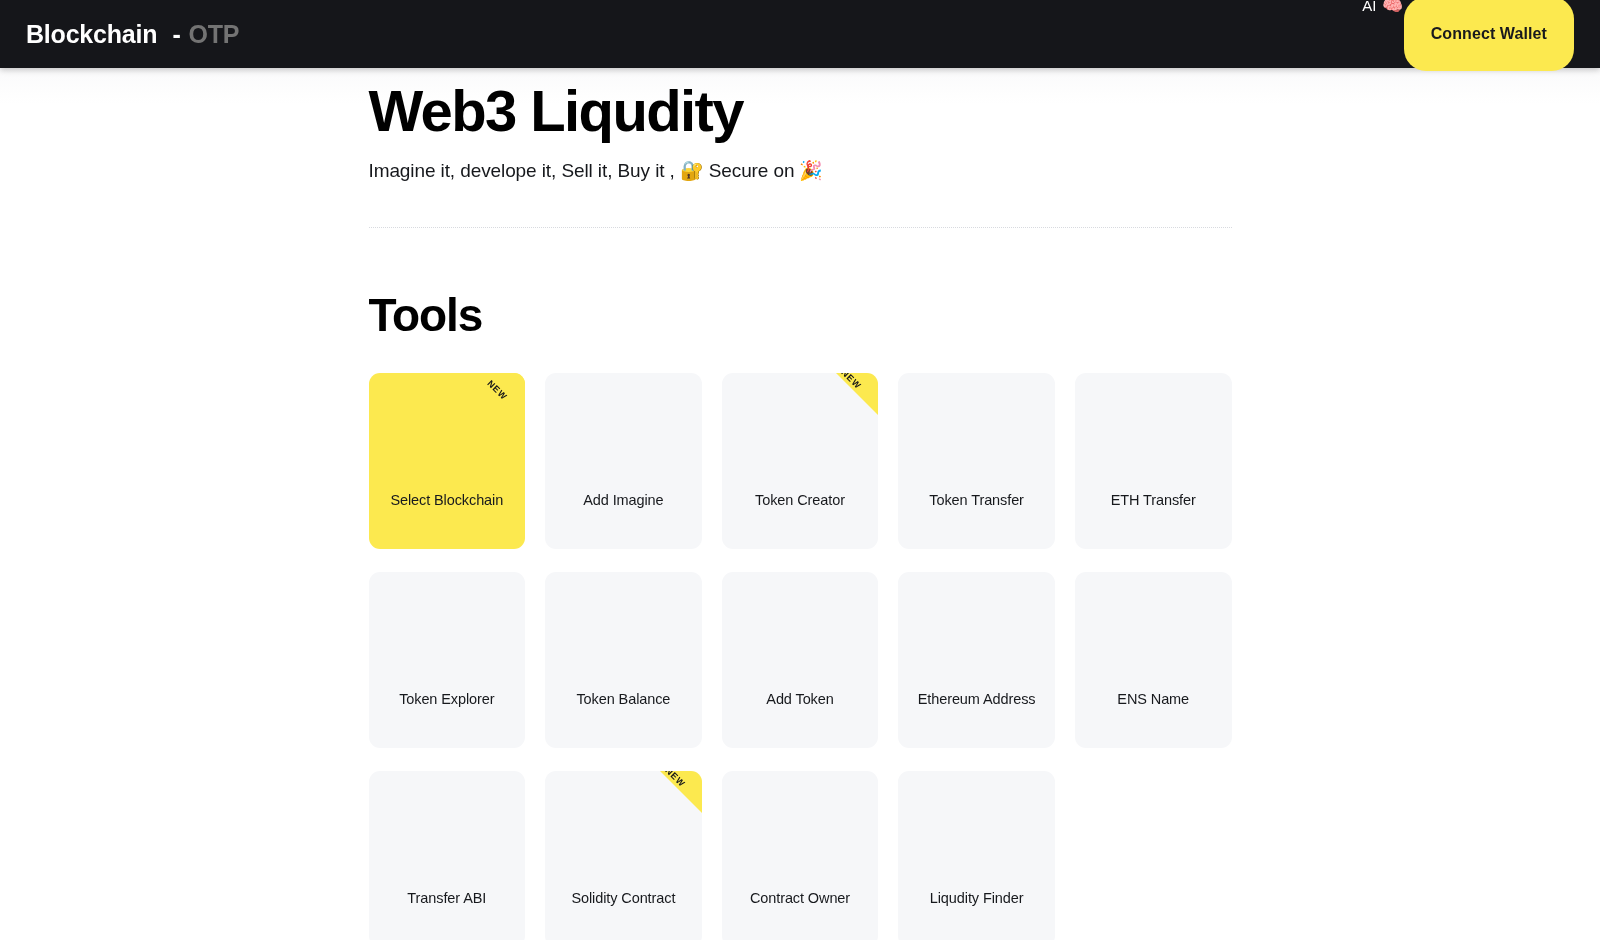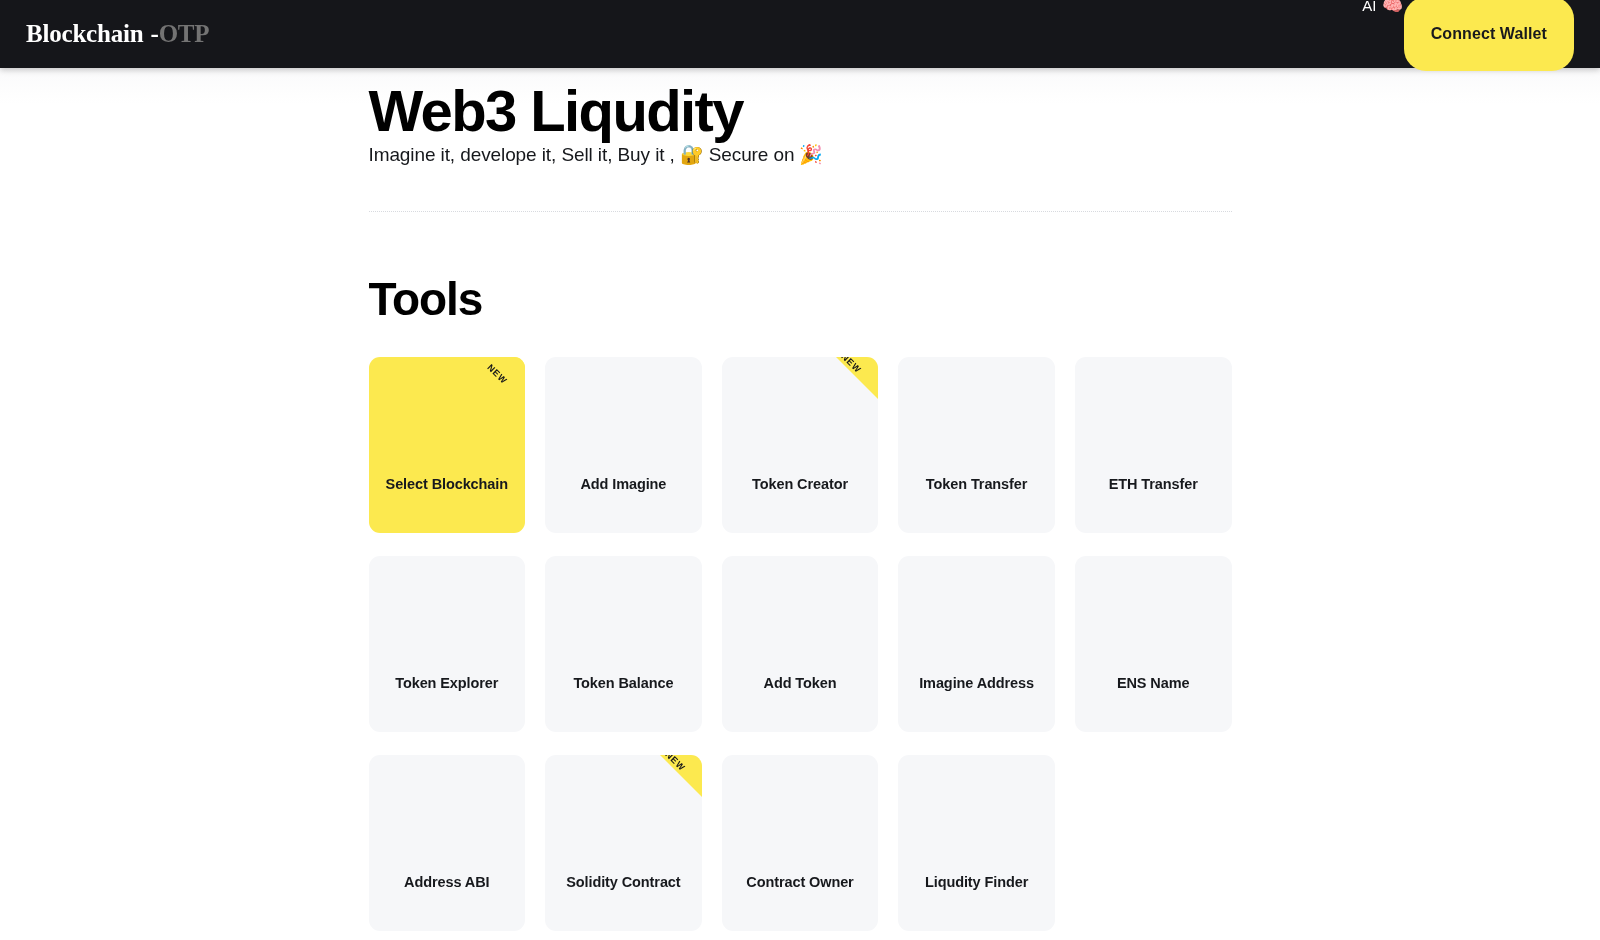--- a/index.html
+++ b/index.html
@@ -32,22 +32,21 @@
   }
 
   .brand {
     font-size: 25px;
     font-weight: 700;
     letter-spacing: -0.2px;
     color: #ffffff;
     white-space: nowrap;
     display: flex;
     align-items: flex-start;
-    gap: 0;
-    font-family: Liberation Serif, serif;
+    gap: 8px;
   }
   .brand .brand-main { color: #ffffff; }
   .brand .brand-sep { color: #ffffff; padding-left: 7px; }
   .brand .brand-accent { color: #737373; }
 
   .header-right {
     display: flex;
     align-items: flex-start;
   }
 
@@ -97,20 +96,21 @@
 
   .hero-title {
     font-size: 58px;
     line-height: 1.08;
     font-weight: 700;
     letter-spacing: -1.6px;
     color: #000000;
   }
 
   .hero-sub {
+    margin-top: 16px;
     font-size: 19px;
     font-weight: 400;
     color: #16181c;
     letter-spacing: -0.1px;
   }
 
   .divider {
     margin-top: 45px;
     border: none;
     border-top: 1px dotted #d8dadf;
@@ -150,21 +150,21 @@
     background: #FCE94F;
   }
 
   .tool-label {
     position: absolute;
     left: 0;
     right: 0;
     top: 119px;
     text-align: center;
     font-size: 14.5px;
-    font-weight: 700;
+    font-weight: 400;
     color: #17191d;
     letter-spacing: -0.1px;
     padding: 0 6px;
   }
 
   
   .new-ribbon {
     position: absolute;
     top: 0;
     right: 0;
@@ -261,27 +261,27 @@
           <div class="tool-card">
             <div class="tool-label">Token Explorer</div>
           </div>
           <div class="tool-card">
             <div class="tool-label">Token Balance</div>
           </div>
           <div class="tool-card">
             <div class="tool-label">Add Token</div>
           </div>
           <div class="tool-card">
-            <div class="tool-label">Imagine Address</div>
+            <div class="tool-label">Ethereum Address</div>
           </div>
           <div class="tool-card">
             <div class="tool-label">ENS Name</div>
           </div>
           <div class="tool-card">
-            <div class="tool-label">Address ABI</div>
+            <div class="tool-label">Transfer ABI</div>
           </div>
           <div class="tool-card ribbon-overflow">
             <div class="new-ribbon">
               <span class="ribbon-text">NEW</span>
             </div>
             <div class="tool-label">Solidity Contract</div>
           </div>
           <div class="tool-card">
             <div class="tool-label">Contract Owner</div>
           </div>

